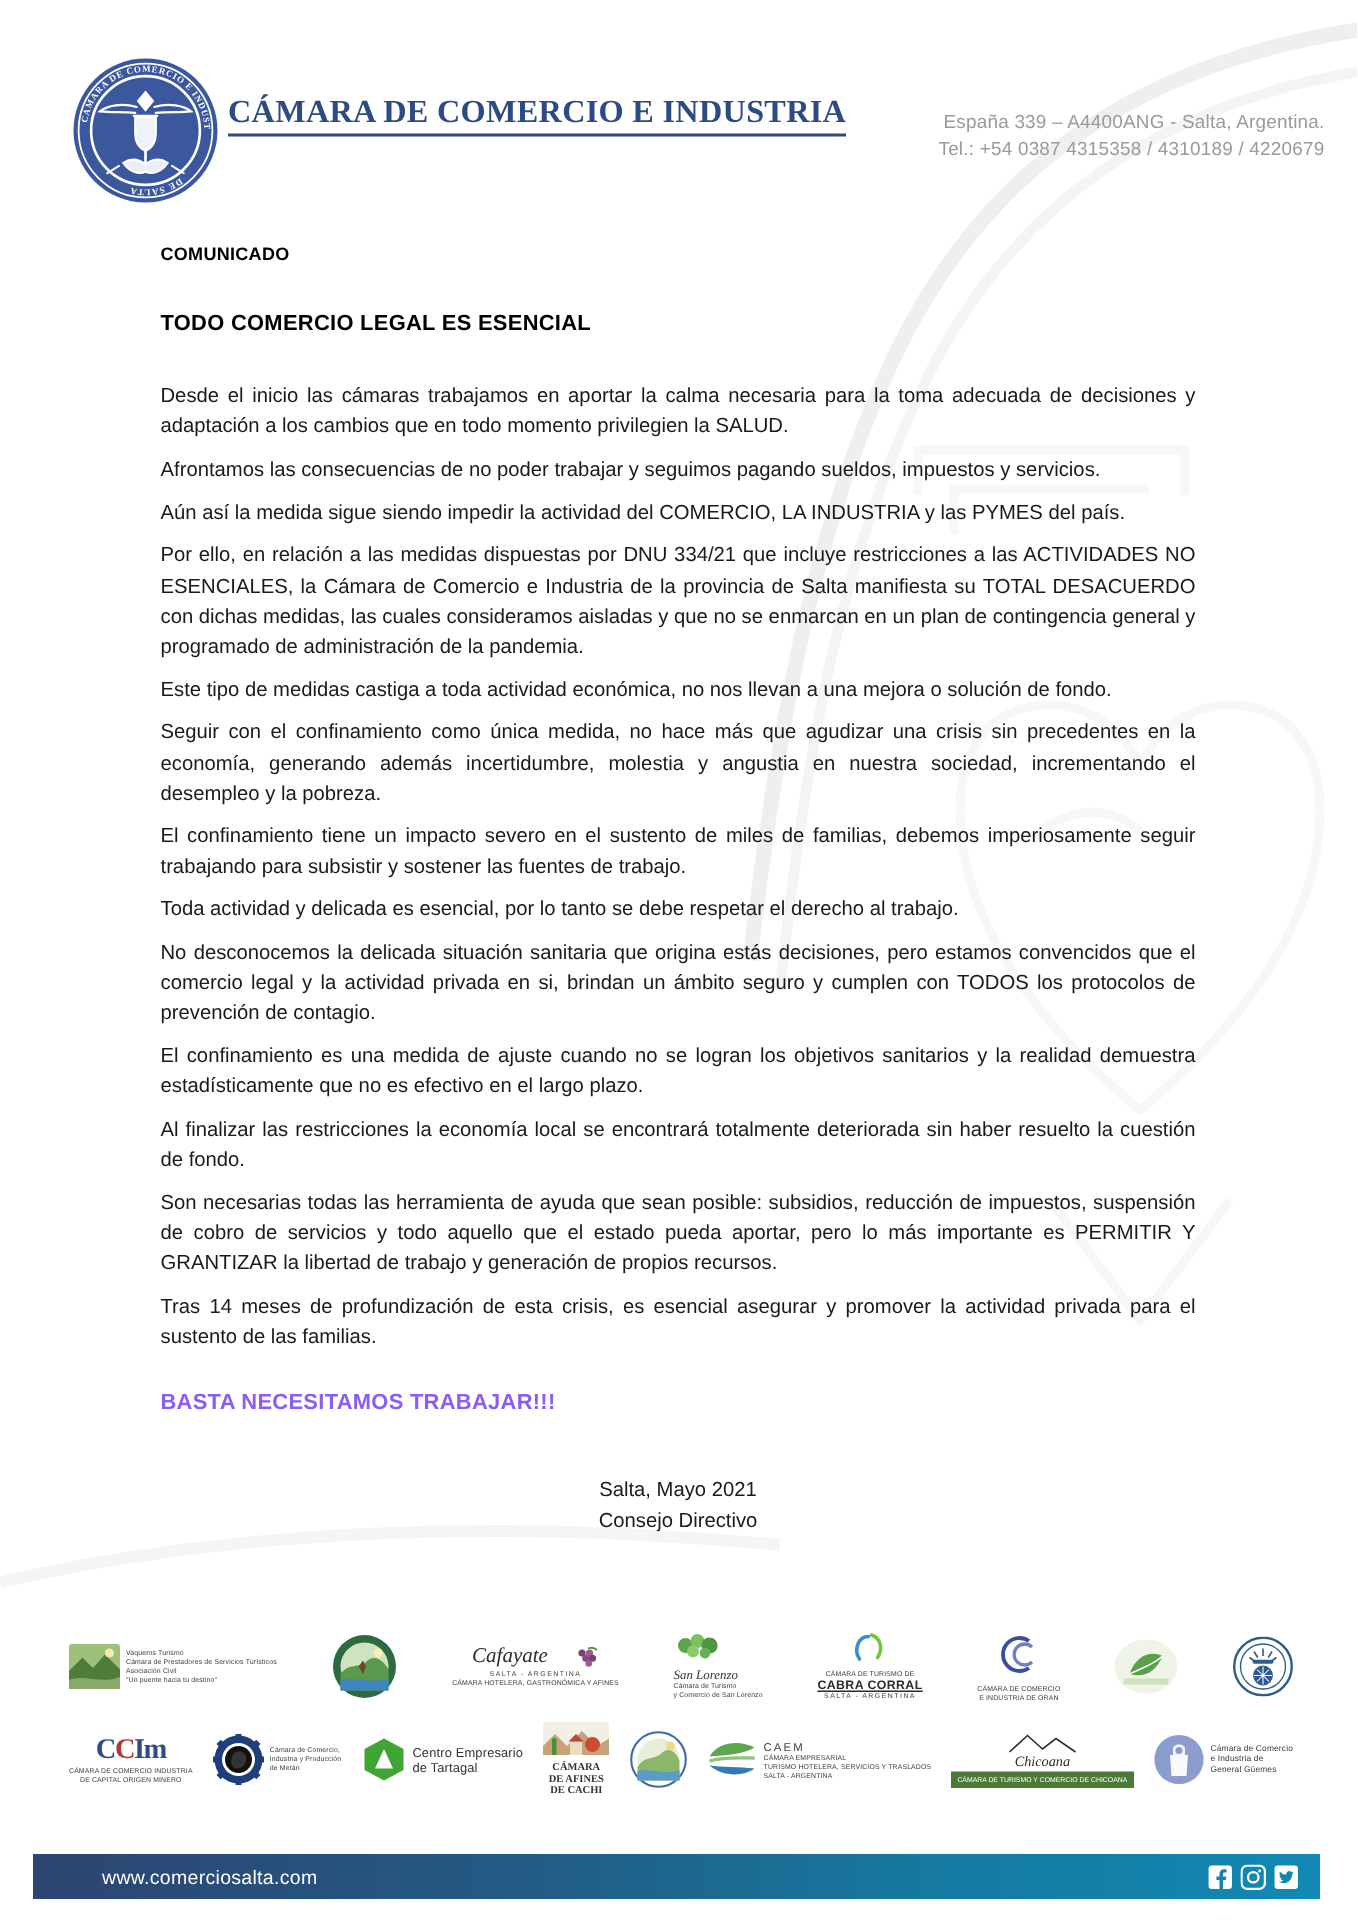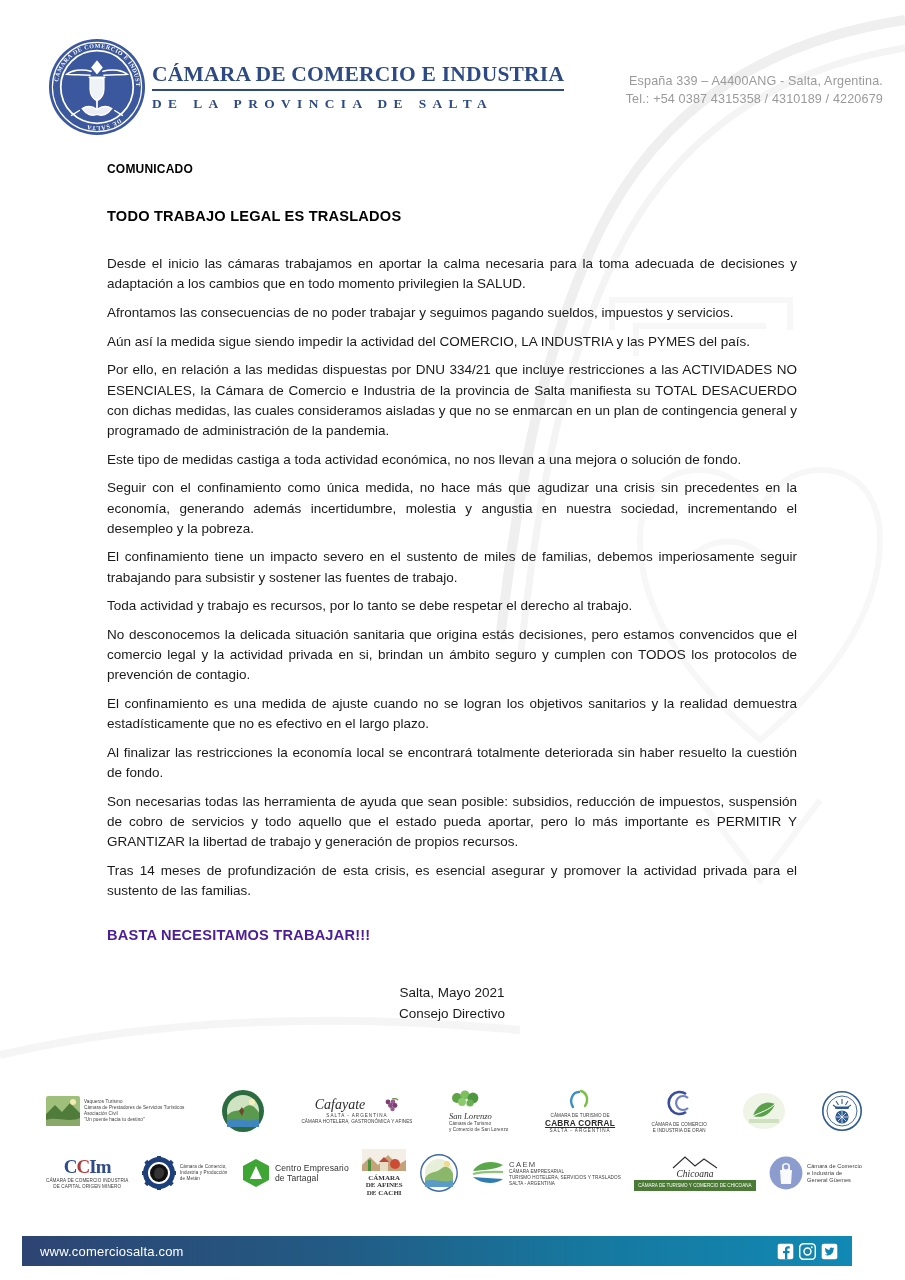--- a/index.html
+++ b/index.html
@@ -115,21 +115,21 @@
     line-height: 20.2px;
     color: #1a1a1a;
     text-align: justify;
     text-justify: inter-word;
     margin: 0 0 8.5px 0;
   }
   .closing {
     font-family: "Liberation Sans", sans-serif;
     font-weight: bold;
     font-size: 14.6px;
-    color: #4c1d95;
+    color: #8b5cf6;
     letter-spacing: 0.2px;
     margin: 26px 0 0 0;
   }
   .signature {
     margin-top: 40px;
     text-align: center;
     font-size: 13.5px;
     line-height: 20.2px;
     color: #1a1a1a;
   }
@@ -170,20 +170,21 @@
     position: absolute;
     left: 22px;
     bottom: 14px;
     width: 830px;
     height: 30px;
     background: linear-gradient(90deg, #2e4472 0%, #225b84 38%, #16789f 68%, #1189b4 100%);
     display: flex;
     align-items: center;
     justify-content: space-between;
     z-index: 4;
+    padding-left: 28px;
   }
   .footer-url {
     color: #ffffff;
     font-size: 13px;
     letter-spacing: 0.2px;
     margin-left: 18px;
   }
   .footer-social {
     display: flex;
     align-items: center;
@@ -249,41 +250,40 @@
         <path d="M50 64 L50 72" stroke-width="1.8"></path>
         <path d="M35 72 C 41 68, 46 70, 50 73 C 54 70, 59 68, 65 72
                  C 61 78, 55 80, 50 78 C 45 80, 39 78, 35 72 Z" fill="#ffffff" fill-opacity="0.9"></path>
         <path d="M32 74 L24 79" stroke-width="1.4"></path>
         <path d="M68 74 L76 79" stroke-width="1.4"></path>
       </g>
     </svg>
 
     <div class="brand-block">
       <div class="brand-line1">CÁMARA DE COMERCIO E INDUSTRIA</div>
-      <div class="brand-line2">DE LA PROVINCIA DE SALTA</div>
     </div>
 
     <div class="contact">
       <div>España 339 – A4400ANG - Salta, Argentina.</div>
       <div>Tel.: +54 0387 4315358 / 4310189 / 4220679</div>
     </div>
   </div>
 
   <div class="content">
     <div class="doc-title">COMUNICADO</div>
-    <div class="doc-subtitle">TODO TRABAJO LEGAL ES TRASLADOS</div>
+    <div class="doc-subtitle">TODO COMERCIO LEGAL ES ESENCIAL</div>
 
     <p class="para">Desde el inicio las cámaras  trabajamos en aportar la calma necesaria para la toma adecuada de decisiones y adaptación a los cambios que en todo momento privilegien la SALUD.</p>
     <p class="para">Afrontamos las consecuencias de no poder trabajar y seguimos pagando sueldos, impuestos y servicios.</p>
     <p class="para">Aún así la medida sigue siendo impedir la actividad del COMERCIO, LA INDUSTRIA y las PYMES del país.</p>
     <p class="para">Por ello, en relación a las medidas dispuestas por DNU 334/21 que incluye restricciones a las ACTIVIDADES NO ESENCIALES, la Cámara de Comercio e Industria de la provincia de Salta manifiesta su TOTAL DESACUERDO con dichas medidas, las cuales consideramos aisladas y que no se enmarcan en un plan de contingencia general y programado de administración de la pandemia.</p>
     <p class="para">Este tipo de medidas castiga a toda actividad económica, no nos llevan a una mejora o solución de fondo.</p>
     <p class="para">Seguir con el confinamiento como única medida, no hace más que agudizar una crisis sin precedentes en la economía, generando además incertidumbre, molestia y angustia en nuestra sociedad, incrementando el desempleo y la pobreza.</p>
     <p class="para">El confinamiento tiene un impacto severo en el sustento de miles de familias, debemos imperiosamente seguir trabajando para subsistir y sostener las fuentes de trabajo.</p>
-    <p class="para">Toda actividad y trabajo es recursos, por lo tanto se debe respetar el derecho al trabajo.</p>
+    <p class="para">Toda actividad y delicada es esencial, por lo tanto se debe respetar el derecho al trabajo.</p>
     <p class="para">No desconocemos la delicada situación sanitaria que origina estás decisiones, pero estamos convencidos que el comercio legal y la actividad privada en si, brindan  un ámbito seguro y cumplen con TODOS los protocolos de prevención de contagio.</p>
     <p class="para">El confinamiento es una medida de ajuste cuando no se logran los objetivos sanitarios y la realidad demuestra estadísticamente que no es efectivo en el largo plazo.</p>
     <p class="para">Al finalizar las restricciones la economía local se encontrará totalmente deteriorada sin haber resuelto la cuestión de fondo.</p>
     <p class="para">Son necesarias todas las herramienta de ayuda que sean posible: subsidios, reducción de impuestos, suspensión de cobro de servicios y todo aquello que el estado pueda aportar, pero lo más importante es PERMITIR Y GRANTIZAR la libertad de trabajo y generación de propios recursos.</p>
     <p class="para">Tras 14 meses de profundización de esta crisis,  es esencial asegurar y promover la actividad privada para el sustento de las familias.</p>
 
     <div class="closing">BASTA NECESITAMOS TRABAJAR!!!</div>
 
     <div class="signature">
       <div>Salta, Mayo 2021</div>

